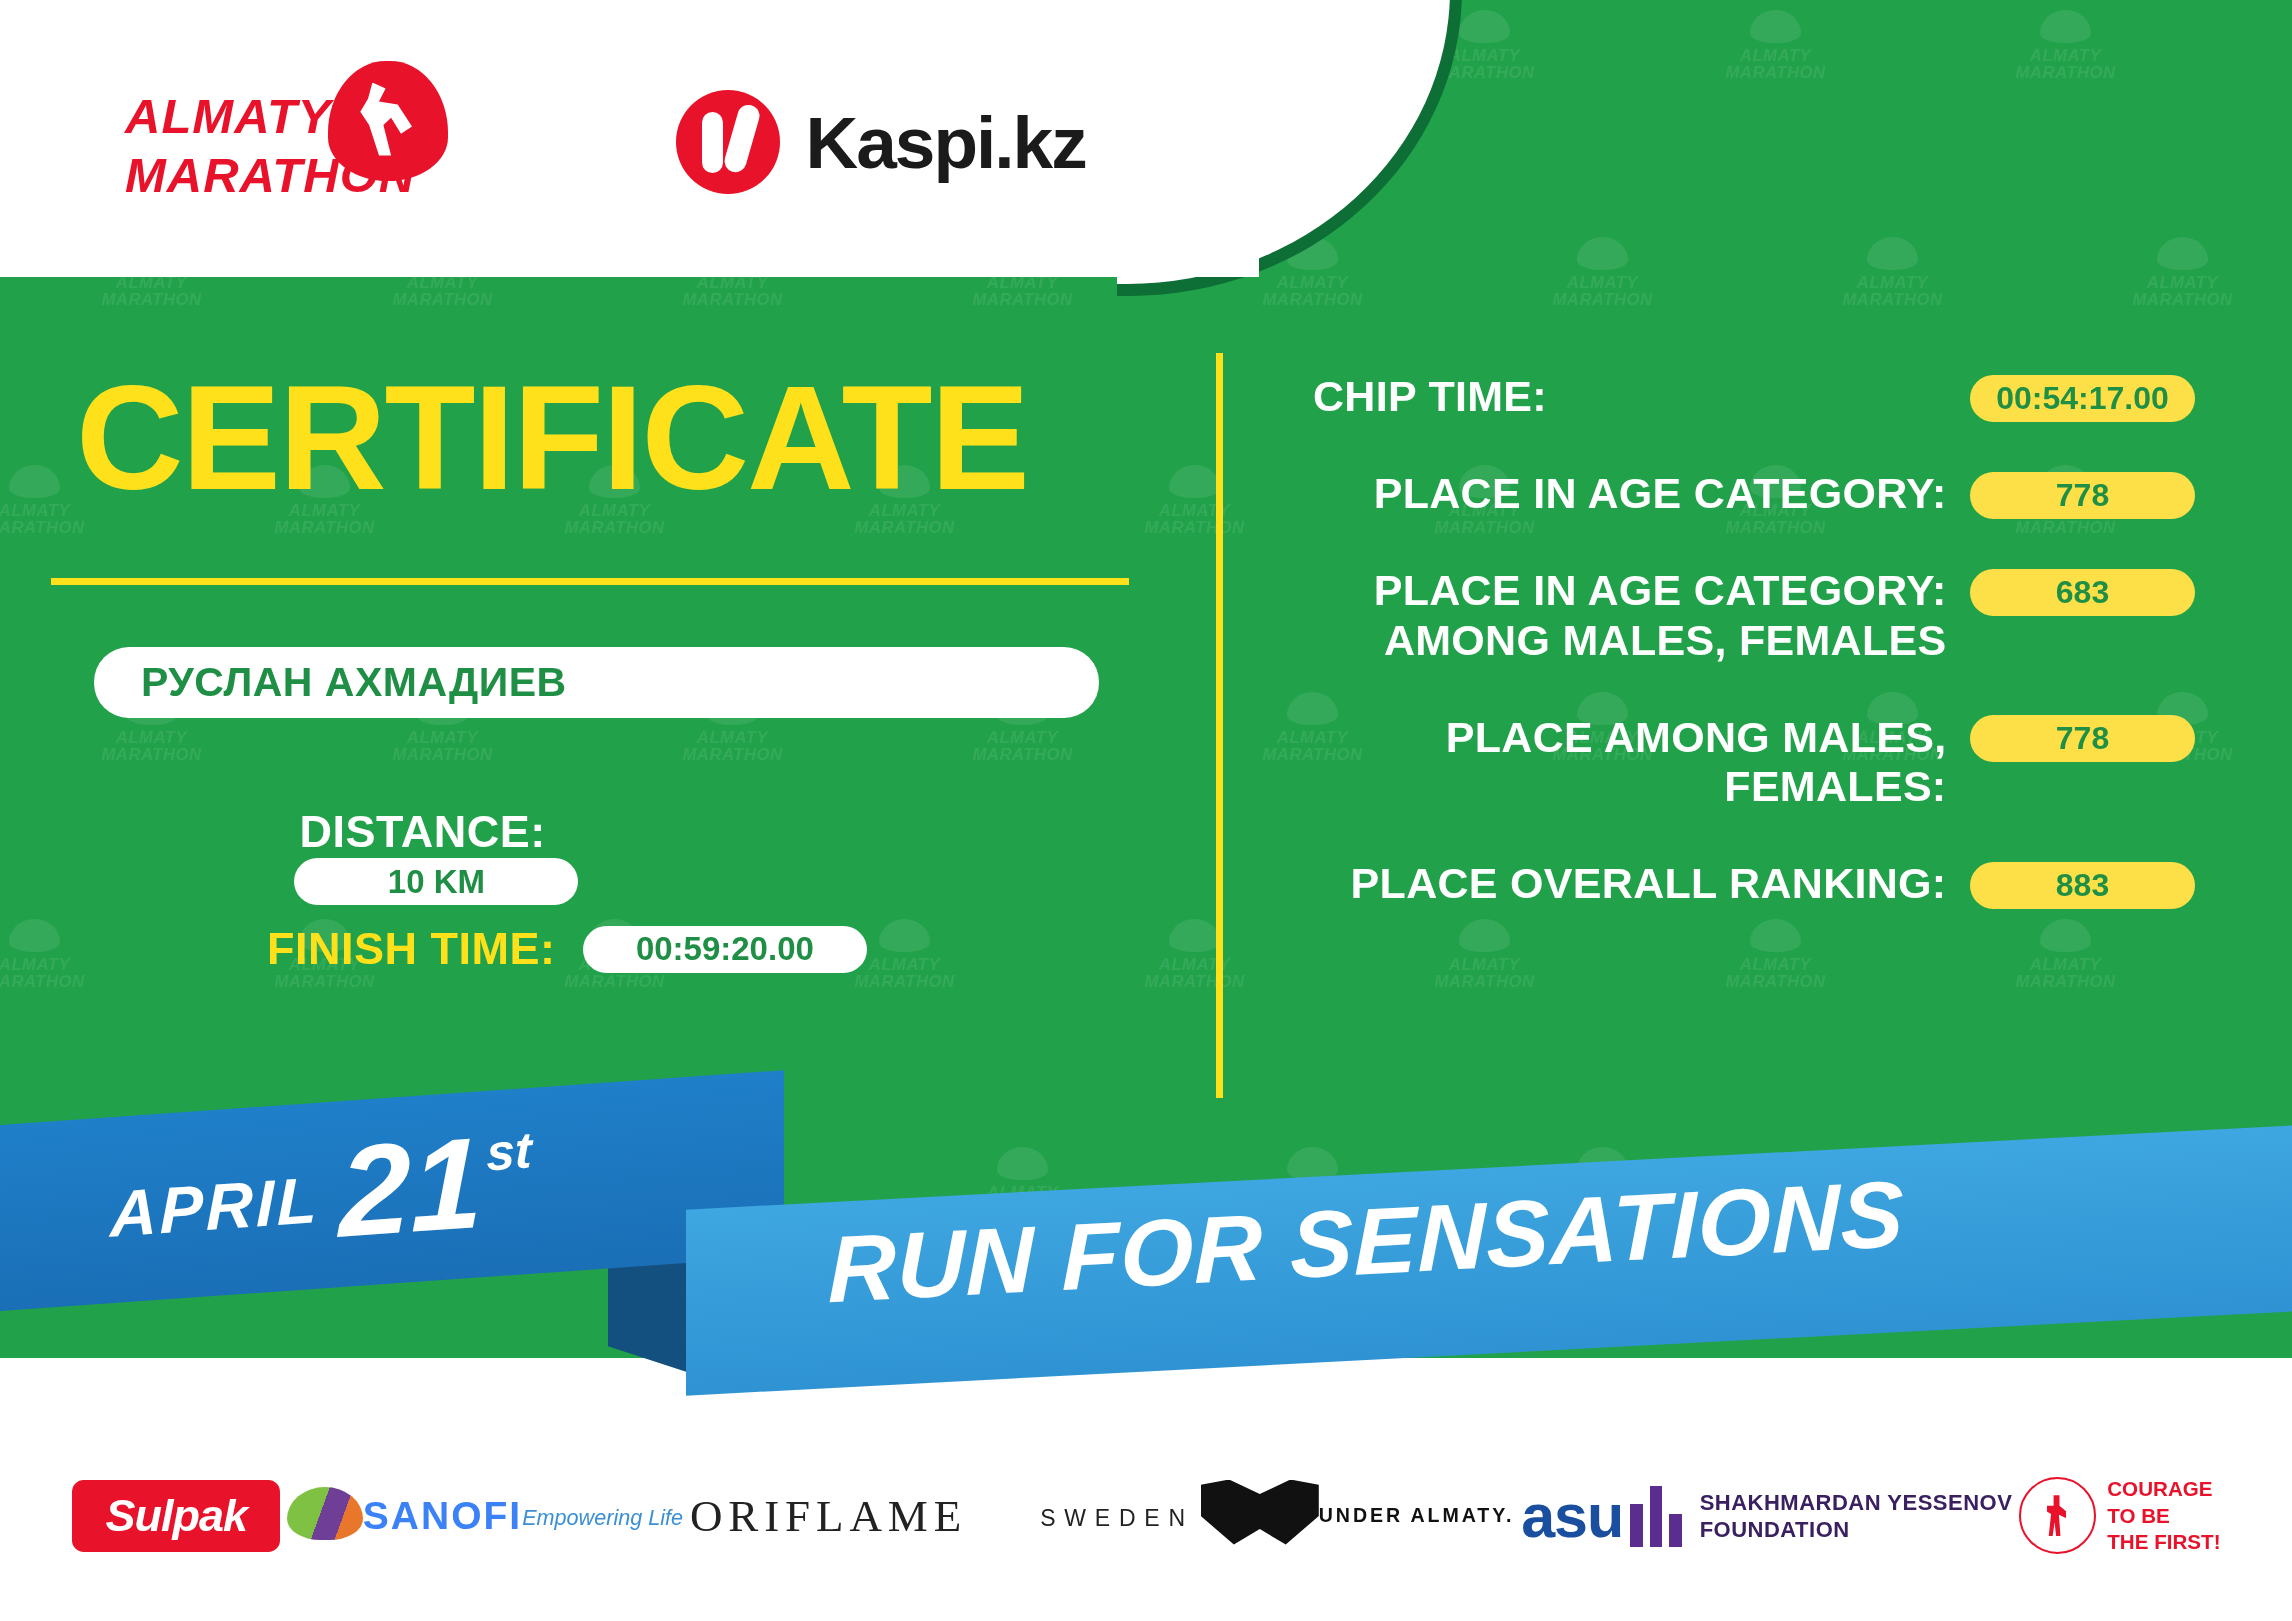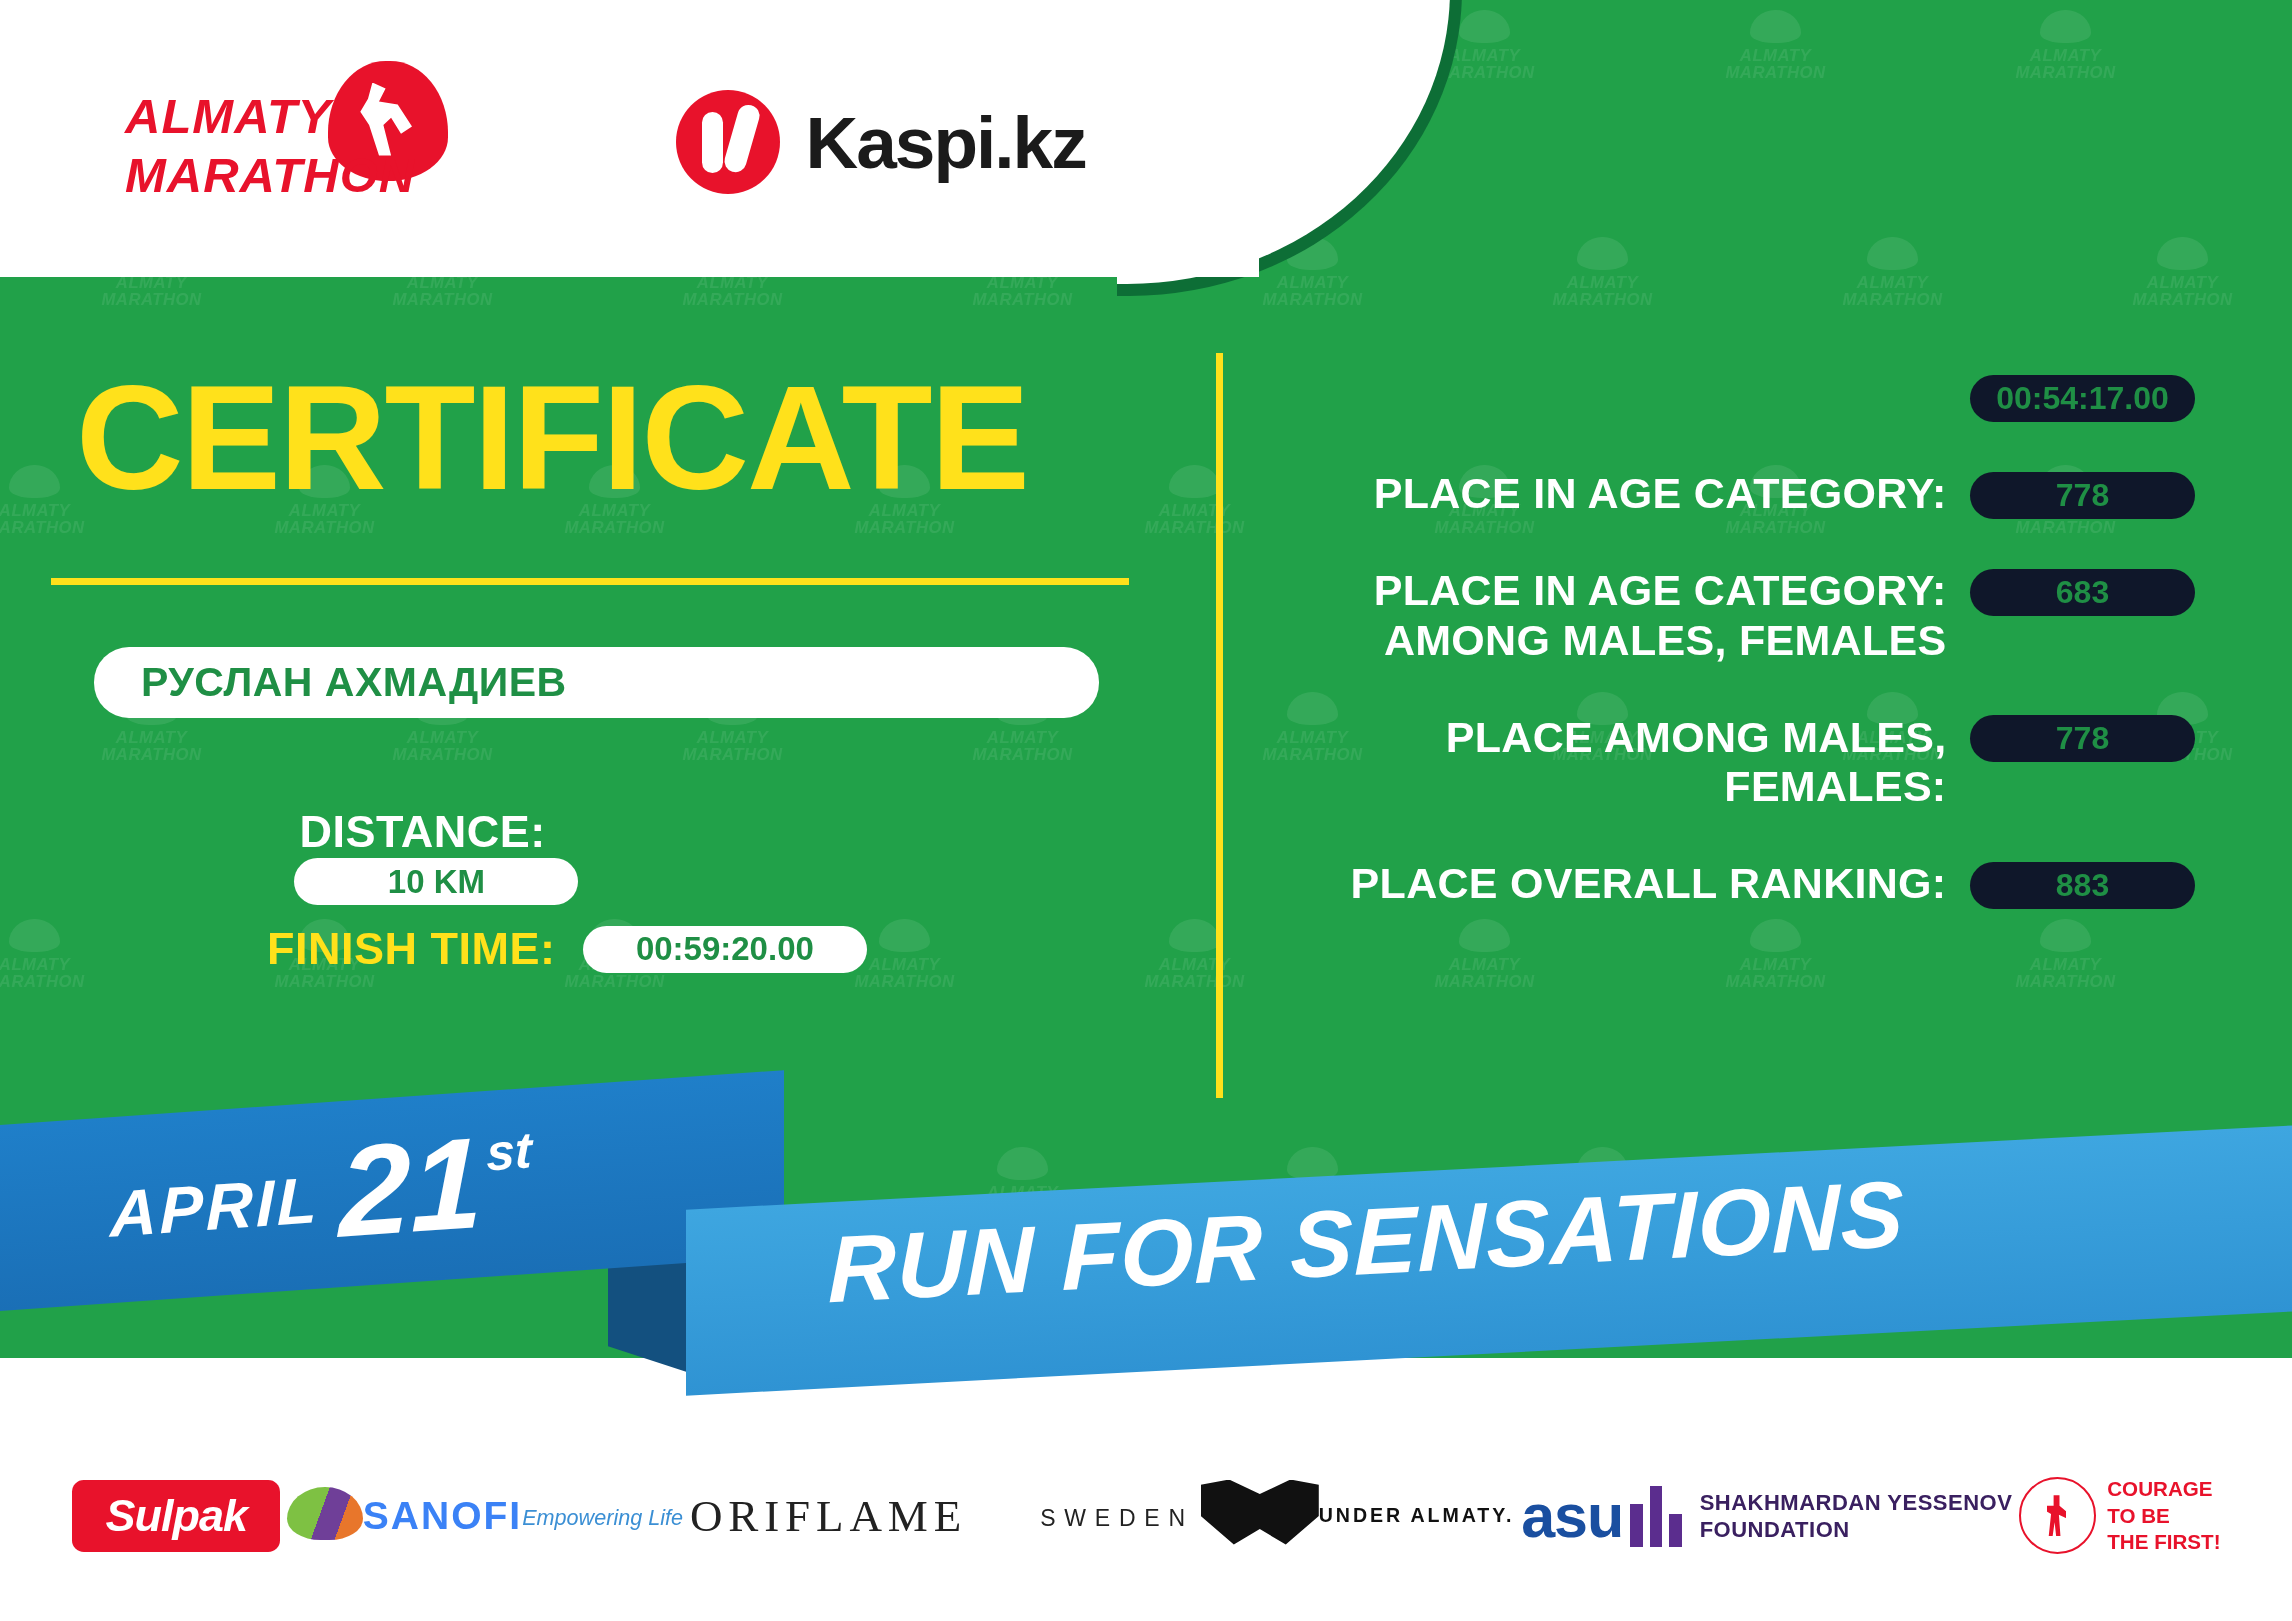--- a/index.html
+++ b/index.html
@@ -266,21 +266,21 @@
     font-size: 43px;
     font-weight: bold;
     line-height: 1.16;
     text-align: right;
     flex: 1;
     padding-right: 23.5px;
     letter-spacing: 0.3px;
   }
   .r-row .r-lbl.left-al { text-align: left; }
   .r-row .r-val {
-    background: #0f172a;
+    background: #fde047;
     border-radius: 23.5px;
     height: 47px;
     width: 225px;
     flex: 0 0 225px;
     display: flex;
     align-items: center;
     justify-content: center;
     color: #1f8f45;
     font-size: 32px;
     font-weight: bold;
@@ -530,20 +530,21 @@
   <div class="row-left" id="row-finish">
     <div class="lbl yellow">FINISH TIME:</div>
     <div class="val">00:59:20.00</div>
   </div>
 
   <div class="divider"></div>
 
   <div class="right-col">
 
     <div class="r-row" id="r-row-chip">
+      <div class="r-lbl left-al">CHIP TIME:</div>
       <div class="r-val">00:54:17.00</div>
     </div>
 
     <div class="r-row">
       <div class="r-lbl">PLACE IN AGE CATEGORY:</div>
       <div class="r-val">778</div>
     </div>
 
     <div class="r-row">
       <div class="r-lbl">PLACE IN AGE CATEGORY: AMONG MALES, FEMALES</div>

